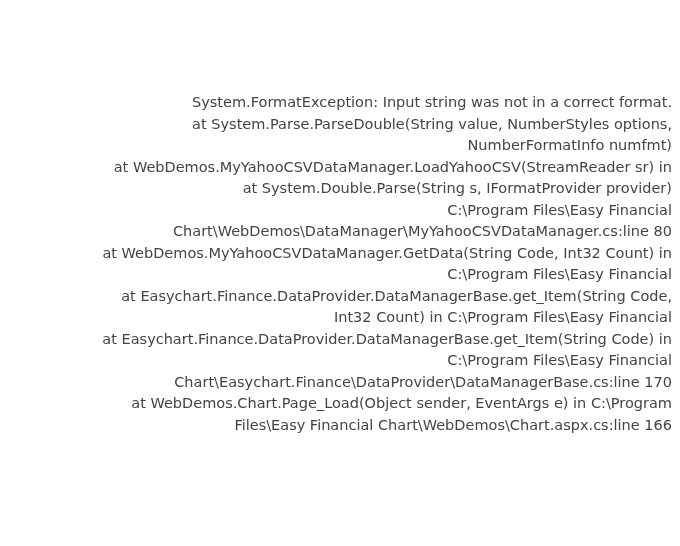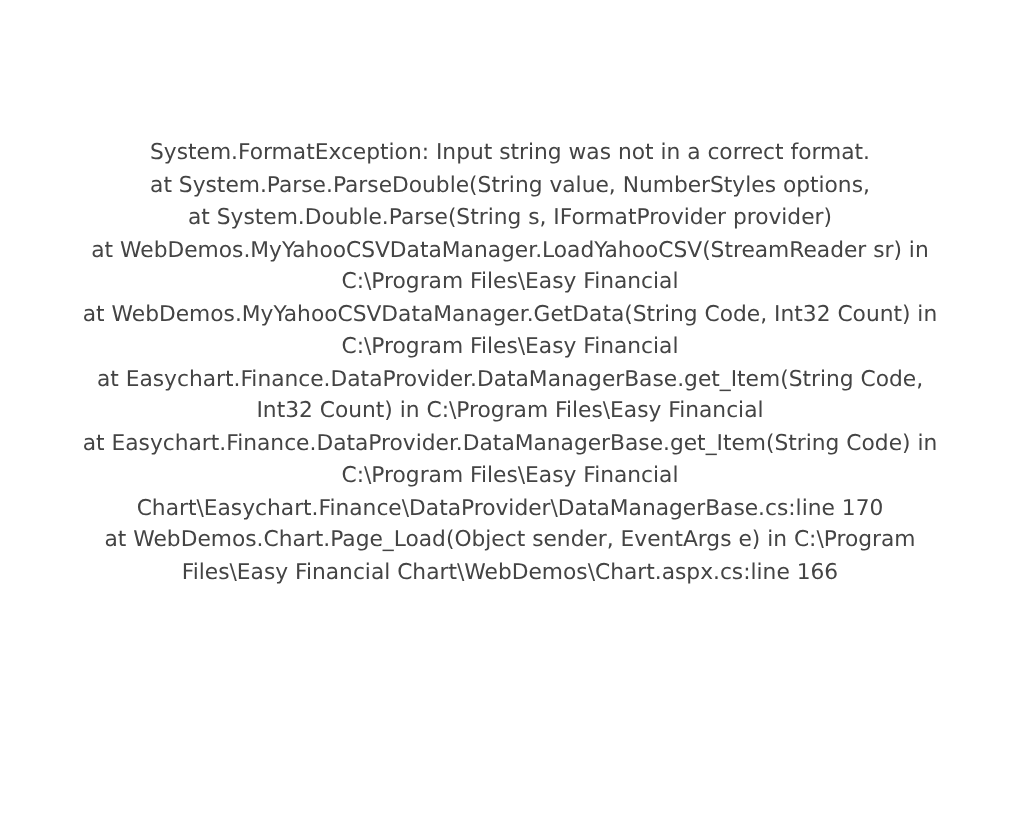--- a/index.html
+++ b/index.html
@@ -17,43 +17,45 @@
     width: 680px;
     height: 546px;
     position: relative;
     box-sizing: border-box;
   }
   .error-block {
     position: absolute;
     top: 92px;
     left: 0;
     width: 680px;
-    text-align: center;
+    text-align: right;
     color: #444444;
     font-size: 14.5px;
     line-height: 21.5px;
     padding: 0 8px;
     box-sizing: border-box;
   }
   .error-line {
     display: block;
     white-space: pre-wrap;
     word-break: break-word;
   }
 </style>
 </head>
 <body>
 
 <div class="page">
   <div class="error-block">
     <span class="error-line">System.FormatException: Input string was not in a correct format.</span>
     <span class="error-line">at System.Parse.ParseDouble(String value, NumberStyles options,</span>
+    <span class="error-line">NumberFormatInfo numfmt)</span>
+    <span class="error-line">at WebDemos.MyYahooCSVDataManager.LoadYahooCSV(StreamReader sr) in</span>
     <span class="error-line">at System.Double.Parse(String s, IFormatProvider provider)</span>
-    <span class="error-line">at WebDemos.MyYahooCSVDataManager.LoadYahooCSV(StreamReader sr) in</span>
     <span class="error-line">C:\Program Files\Easy Financial</span>
+    <span class="error-line">Chart\WebDemos\DataManager\MyYahooCSVDataManager.cs:line 80</span>
     <span class="error-line">at WebDemos.MyYahooCSVDataManager.GetData(String Code, Int32 Count) in</span>
     <span class="error-line">C:\Program Files\Easy Financial</span>
     <span class="error-line">at Easychart.Finance.DataProvider.DataManagerBase.get_Item(String Code,</span>
     <span class="error-line">Int32 Count) in C:\Program Files\Easy Financial</span>
     <span class="error-line">at Easychart.Finance.DataProvider.DataManagerBase.get_Item(String Code) in</span>
     <span class="error-line">C:\Program Files\Easy Financial</span>
     <span class="error-line">Chart\Easychart.Finance\DataProvider\DataManagerBase.cs:line 170</span>
     <span class="error-line">at WebDemos.Chart.Page_Load(Object sender, EventArgs e) in C:\Program</span>
     <span class="error-line">Files\Easy Financial Chart\WebDemos\Chart.aspx.cs:line 166</span>
   </div>

